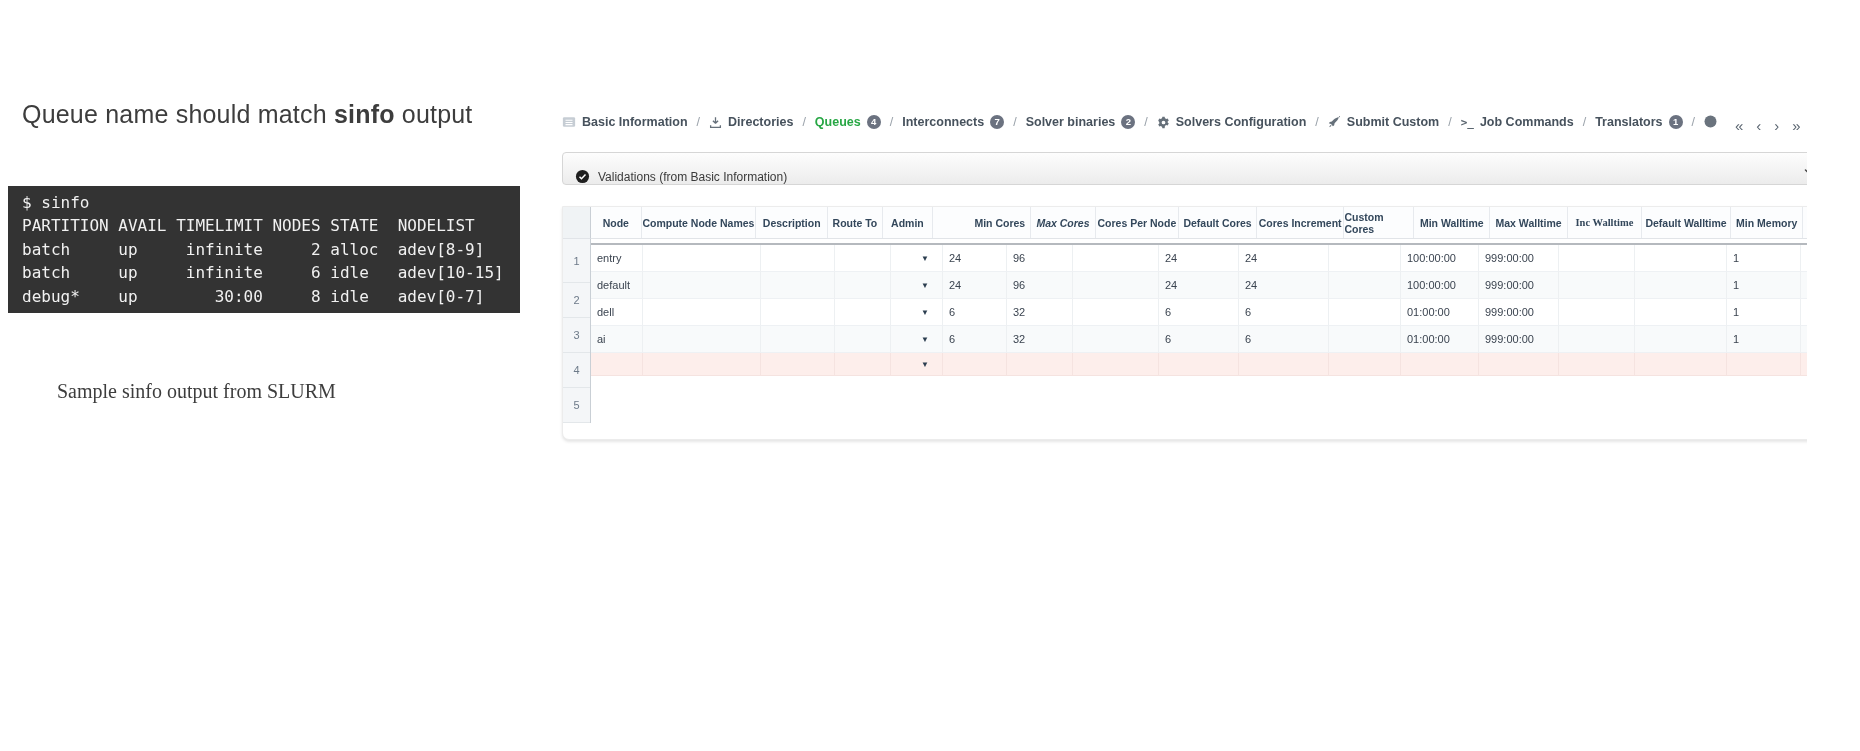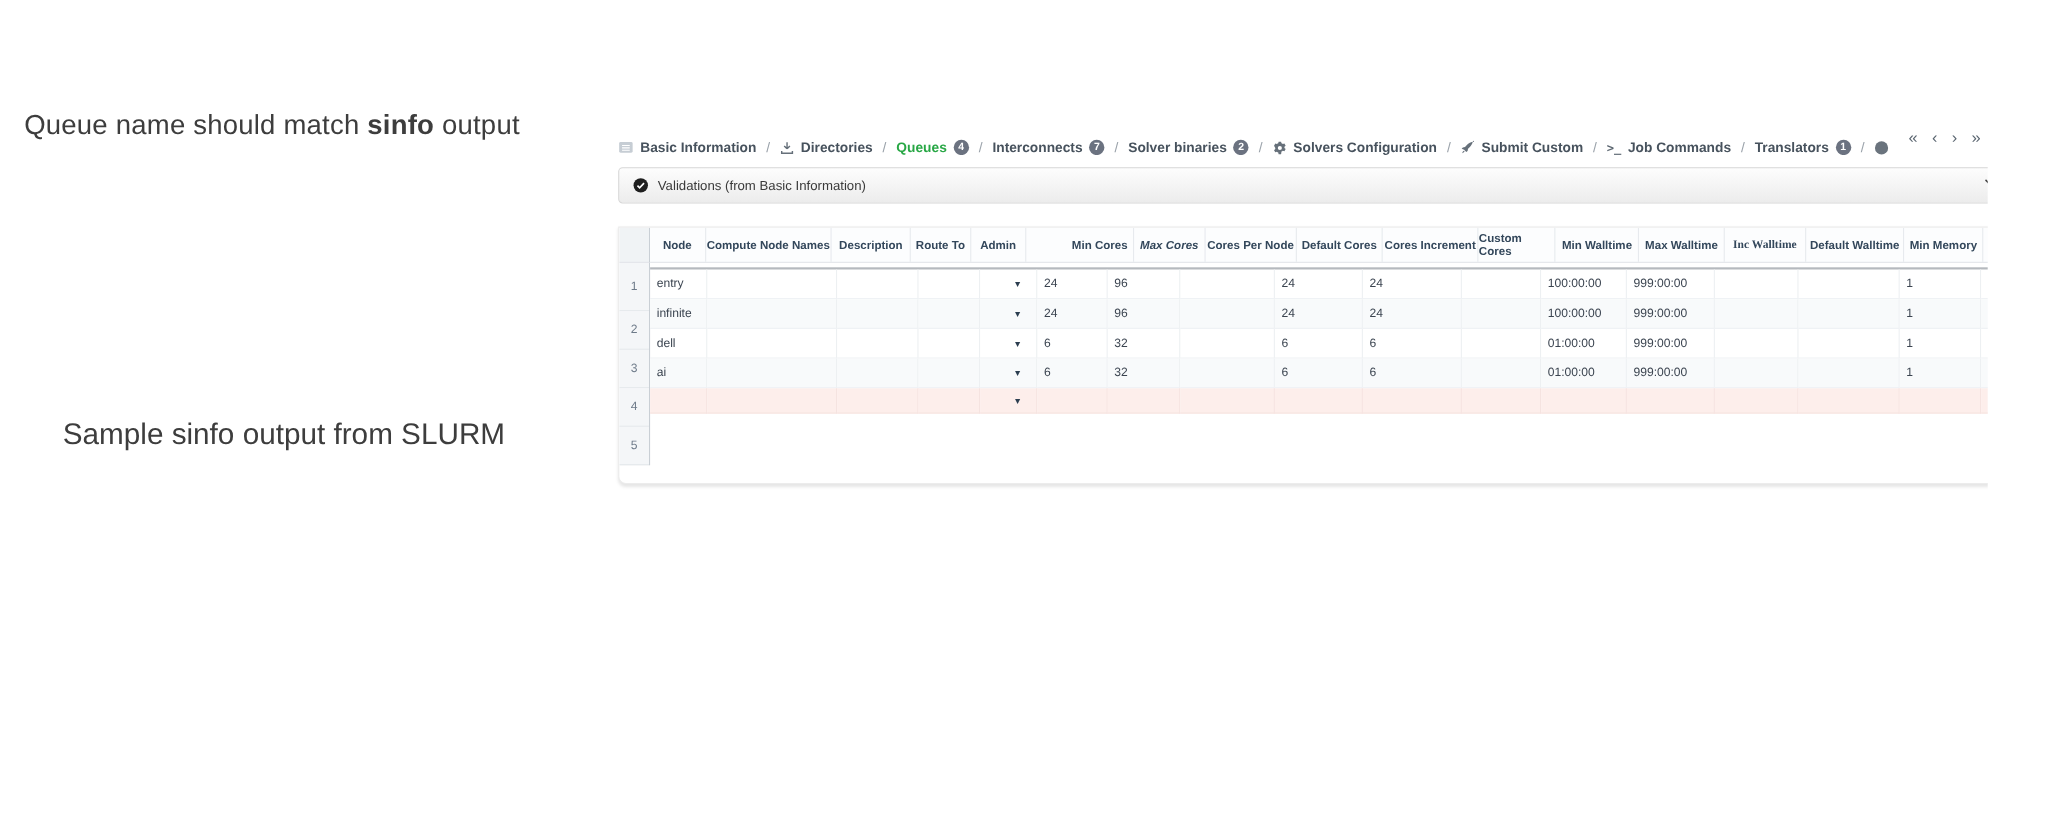--- a/index.html
+++ b/index.html
@@ -6,40 +6,40 @@
   .page{position:relative;width:1807px;height:751px;background:#fff;overflow:hidden;
         font-family:"Liberation Sans",sans-serif;}
 
   
   .heading{position:absolute;left:22px;top:100px;font-size:25px;color:#3d3d3d;letter-spacing:.2px;}
   .heading b{font-weight:700;}
   .terminal{position:absolute;left:8px;top:186px;width:512px;height:127px;box-sizing:border-box;
             background:var(--terminal-bg);color:var(--terminal-text);
             font-family:"DejaVu Sans Mono",monospace;font-size:16px;line-height:23.4px;
             padding:5px 0 0 14px;margin:0;white-space:pre;overflow:hidden;}
-  .caption{position:absolute;left:57px;top:380px;font-size:27px;color:#3d3d3d;}
+  .caption{position:absolute;left:57px;top:380px;font-size:20px;color:#3d3d3d;font-family:Liberation Serif, serif;}
 
   
   .breadcrumb{position:absolute;left:562px;top:115px;width:1170px;height:26px;display:flex;
-              align-items:flex-end;white-space:nowrap;overflow:hidden;font-size:12.5px;
+              align-items:flex-start;white-space:nowrap;overflow:hidden;font-size:12.5px;
               font-weight:600;color:var(--breadcrumb-text);}
   .bc-item{display:inline-flex;align-items:center;gap:6px;cursor:pointer;}
   .bc-sep{margin:0 9px;color:#9aa2aa;font-weight:400;}
   .bc-green{color:var(--accent-green);}
   .bc-badge{display:inline-block;width:14px;height:14px;border-radius:50%;background:var(--badge-bg);
             color:#fff;font-size:9.5px;font-weight:700;line-height:14px;text-align:center;}
   .bc-term{font-family:"DejaVu Sans Mono",monospace;font-weight:700;font-size:11px;color:#5b6670;}
   .bc-icon{display:inline-flex;align-items:center;}
   .bc-nav{position:absolute;left:1735px;top:117px;display:flex;gap:13px;font-size:15px;
           color:#5a6570;align-items:center;}
   .bc-nav span{cursor:pointer;}
 
   
   .validations{position:absolute;left:562px;top:152px;width:1269px;height:33px;box-sizing:border-box;
-               border:1px solid #d6d6d6;border-radius:4px;display:flex;align-items:center;
+               border:1px solid #d6d6d6;border-radius:4px;display:flex;align-items:flex-end;
                padding:0 12px;background:linear-gradient(#fdfdfd,#ececec);cursor:pointer;}
   .validations .vlabel{font-size:12px;color:#3a3a3a;margin-left:8px;}
   .validations .chev{margin-left:auto;}
 
   
   .card{position:absolute;left:562px;top:206px;width:1291px;height:234px;background:#fff;
         border:1px solid #ececec;border-radius:0 0 7px 7px;box-shadow:0 2px 3px rgba(0,0,0,.10);
         overflow:hidden;box-sizing:border-box;}
   .corner{position:absolute;left:0;top:0;width:28px;height:32px;background:#f0f3f5;
           border-right:1px solid #c9cfd5;border-bottom:1px solid #e1e4e8;box-sizing:border-box;}
@@ -63,20 +63,25 @@
 
   .blue-line{position:absolute;left:1854px;top:80px;width:2px;height:668px;background:var(--blue-edge);}
 </style>
 </head>
 <body>
 
 <div class="page" style="--accent-green: #28a745; --badge-bg: #6b7280; --breadcrumb-text: #47525d; --header-text: #33475b; --blue-edge: #1787d1; --pink-row: #fdeeeb; --terminal-bg: #333333; --terminal-text: #f1f1f1;">
 
   <div class="heading"><span>Queue name should match </span><b>sinfo</b><span> output</span></div>
 
+  <pre class="terminal" id="terminal">$ sinfo
+PARTITION AVAIL TIMELIMIT NODES STATE  NODELIST
+batch     up     infinite     2 alloc  adev[8-9]
+batch     up     infinite     6 idle   adev[10-15]
+debug*    up        30:00     8 idle   adev[0-7]</pre>
 
   <div class="caption">Sample sinfo output from SLURM</div>
 
   <nav class="breadcrumb" id="bc">
       <span class="bc-item">
         <span class="bc-icon">
           <svg width="14" height="14" viewBox="0 0 16 16">
             <rect x="1" y="2.5" width="14" height="11" rx="1.5" fill="#c6cdd4"></rect>
             <path d="M4 6h8M4 8.5h8M4 11h8" stroke="#fff" stroke-width="1.2"></path>
           </svg>
@@ -212,21 +217,21 @@
           <div class="d-cell" style="width: 90px;">24</div>
           <div class="d-cell" style="width: 72px;"></div>
           <div class="d-cell" style="width: 78px;">100:00:00</div>
           <div class="d-cell" style="width: 80px;">999:00:00</div>
           <div class="d-cell" style="width: 76px;"></div>
           <div class="d-cell" style="width: 92px;"></div>
           <div class="d-cell" style="width: 74px;">1</div>
           <div class="d-cell" style="width: 80px;">64</div>
         </div>
         <div class="d-row stripe">
-          <div class="d-cell" style="width: 52px;">infinite</div>
+          <div class="d-cell" style="width: 52px;">default</div>
           <div class="d-cell" style="width: 118px;"></div>
           <div class="d-cell" style="width: 74px;"></div>
           <div class="d-cell" style="width: 56px;"></div>
           <div class="d-cell admin" style="width: 52px;">▼</div>
           <div class="d-cell" style="width: 64px;">24</div>
           <div class="d-cell" style="width: 66px;">96</div>
           <div class="d-cell" style="width: 86px;"></div>
           <div class="d-cell" style="width: 80px;">24</div>
           <div class="d-cell" style="width: 90px;">24</div>
           <div class="d-cell" style="width: 72px;"></div>

